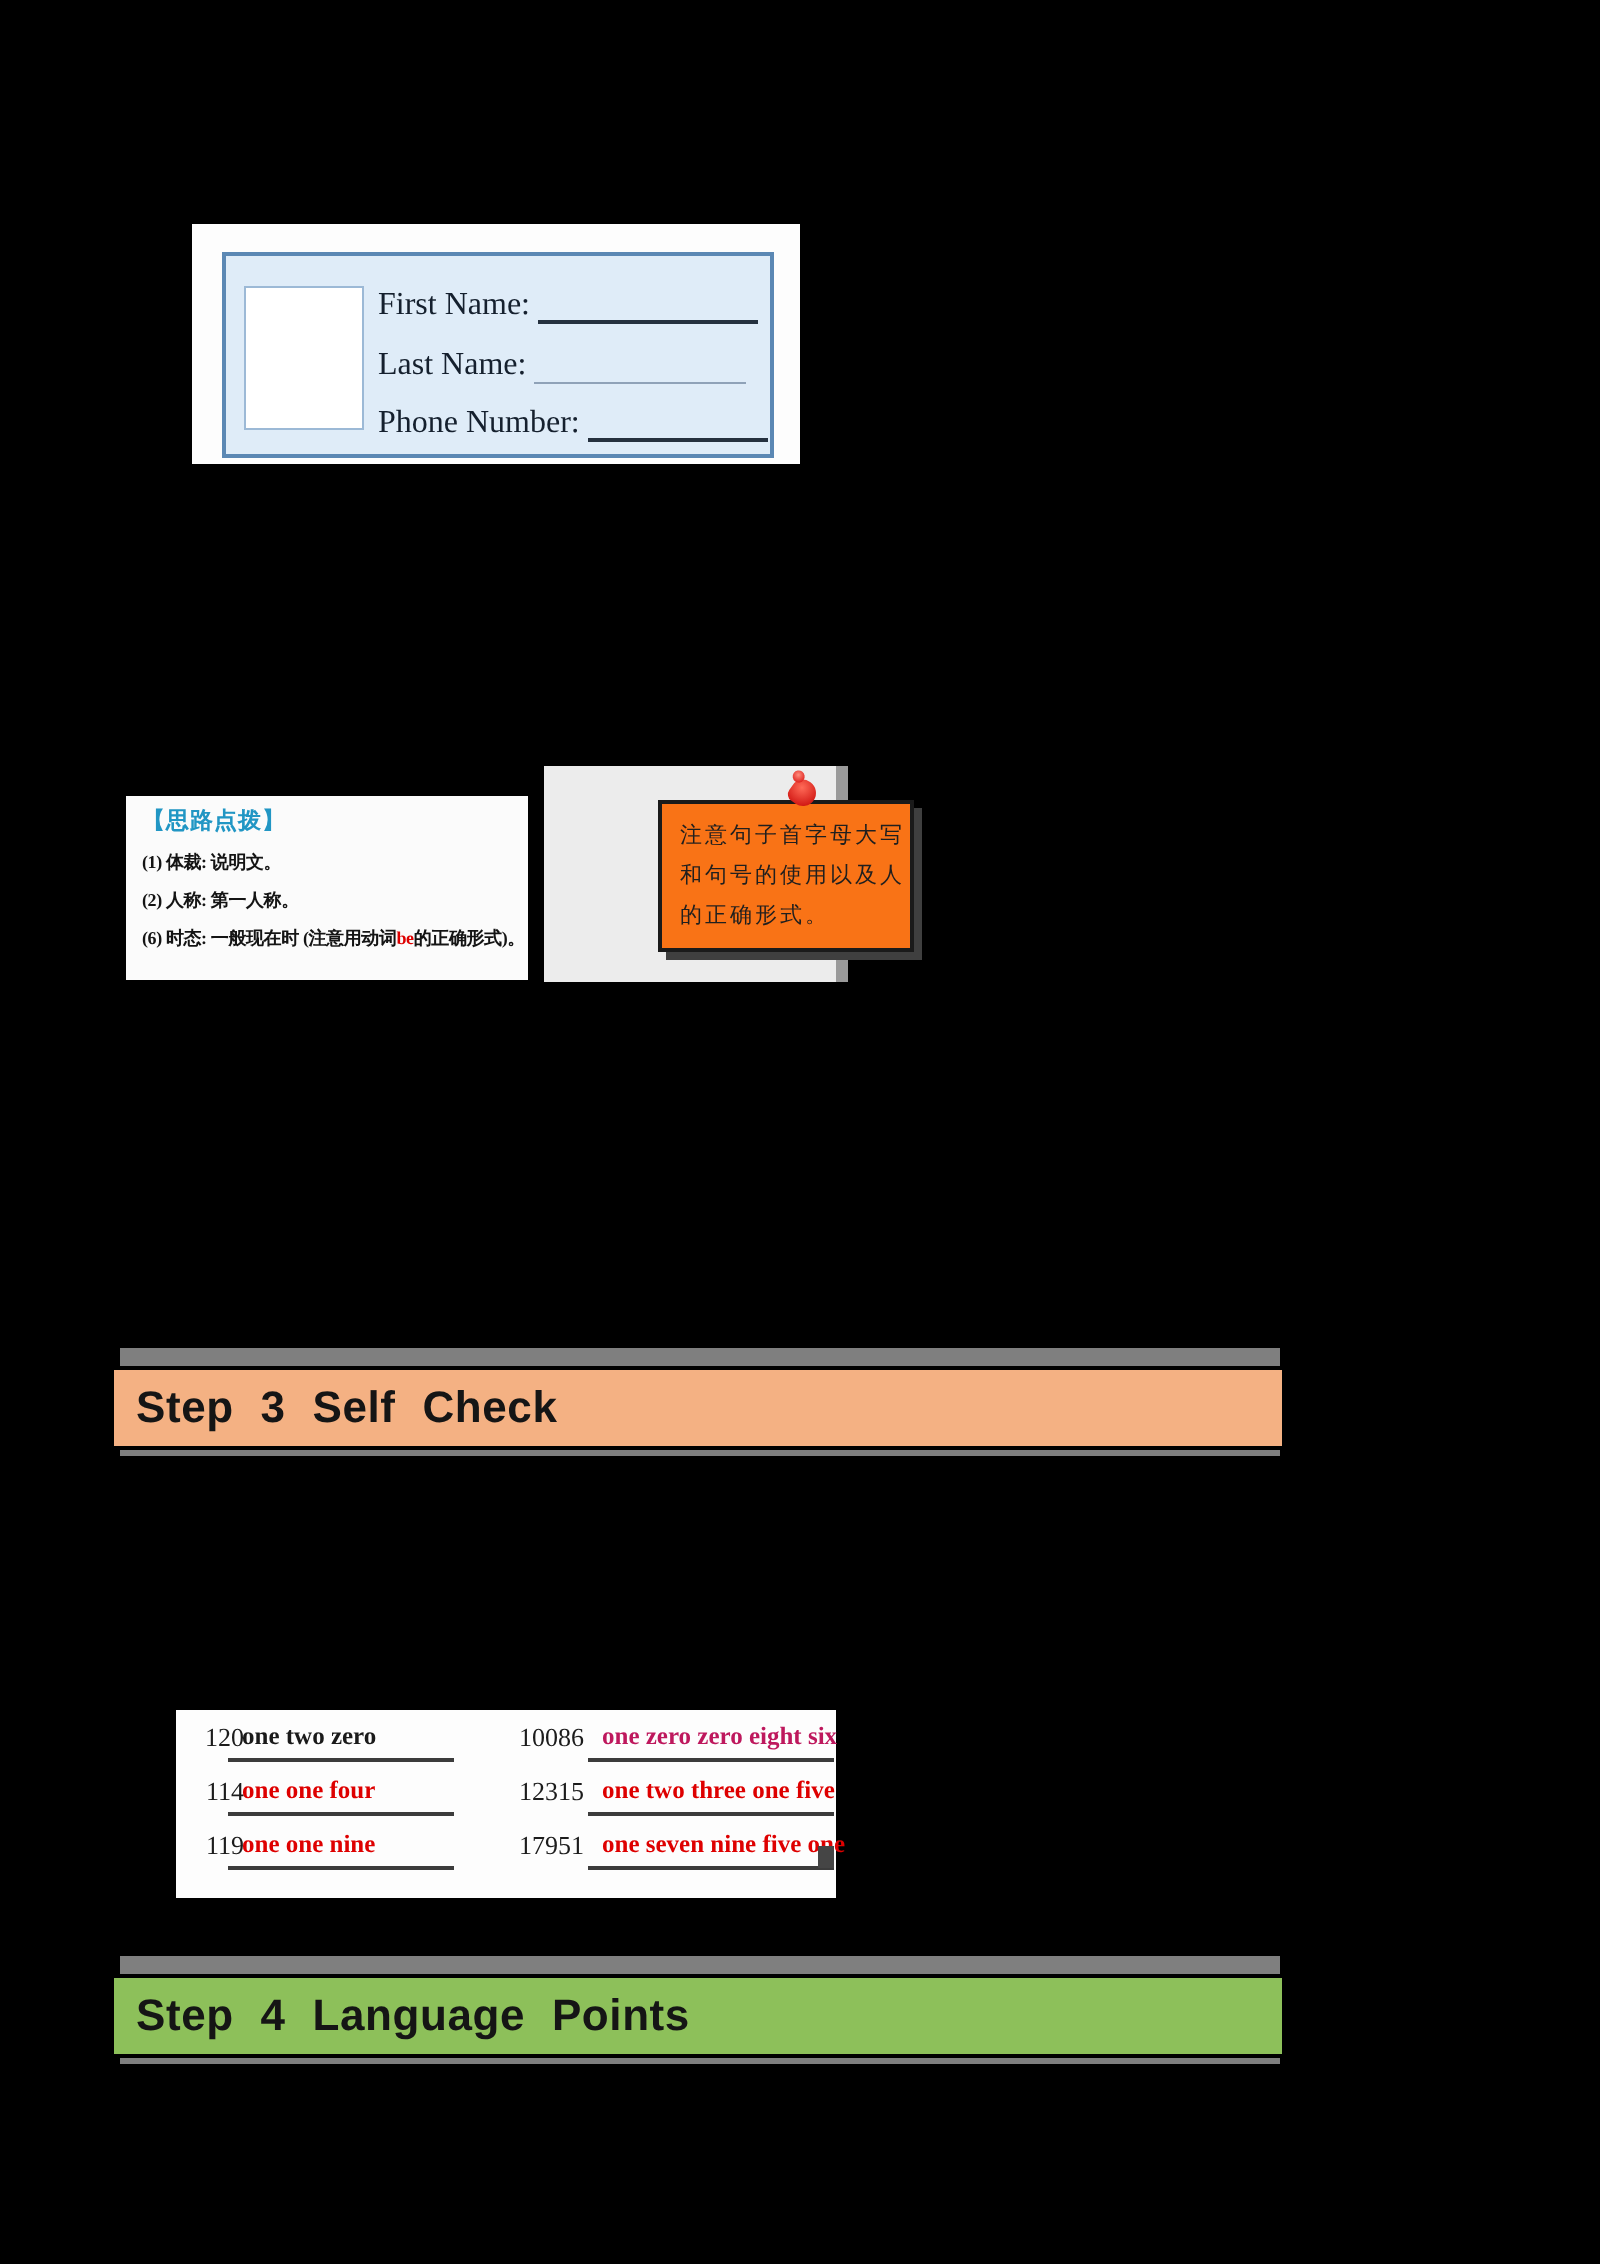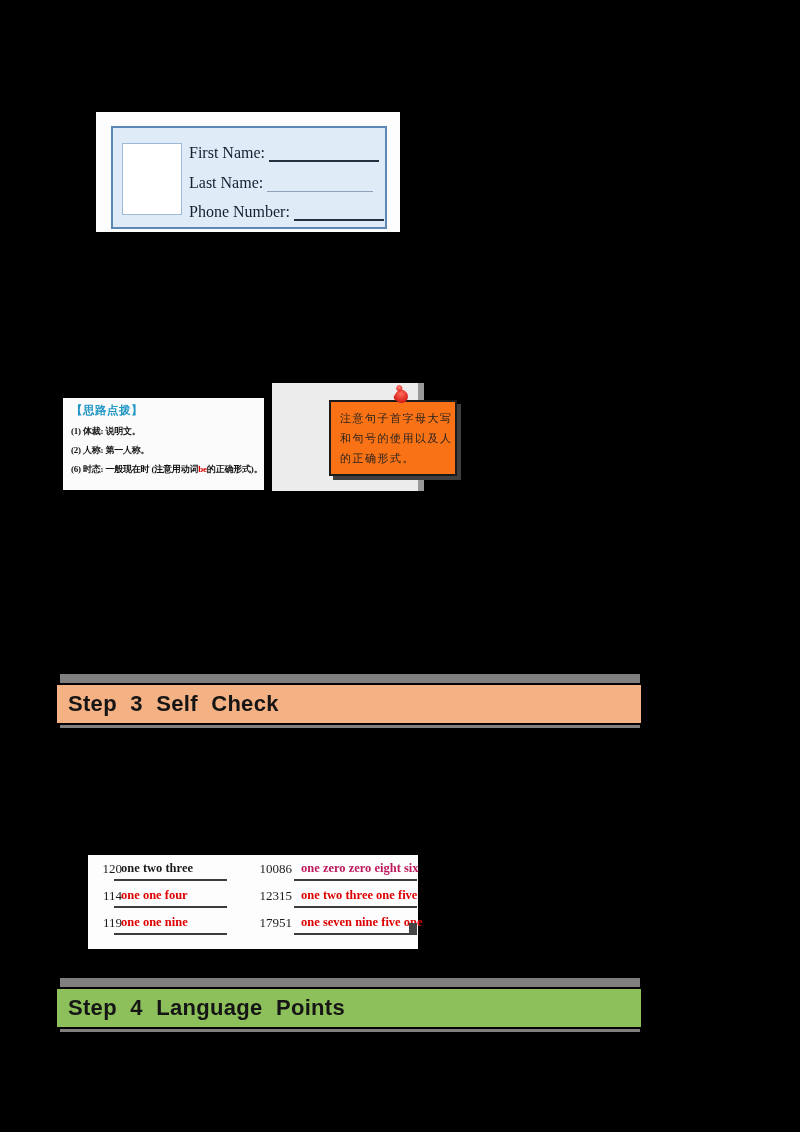--- a/index.html
+++ b/index.html
@@ -97,21 +97,21 @@
     <div class="note-line">的正确形式。</div>
   </div>
 </div>
 
 <div class="abs shadow-strip s3-shadow"></div>
 <div class="abs step-banner s3" style="background: rgb(244, 177, 131);">Step 3 Self Check</div>
 
 <div class="abs phones-patch">
   <div class="abs ph-row" style="top:6px;left:0;width:330px;">
     <span class="ph-num l">120</span>
-    <span class="ph-ans l" style="color: rgb(26, 26, 26);">one two three</span>
+    <span class="ph-ans l" style="color: rgb(26, 26, 26);">one two zero</span>
     <span class="ph-num r">10086</span>
     <span class="ph-ans r" style="color: #be185d;">one zero zero eight six</span>
   </div>
   <div class="abs ph-row" style="top:33px;left:0;width:330px;">
     <span class="ph-num l">114</span>
     <span class="ph-ans l" style="color: rgb(222, 0, 0);">one one four</span>
     <span class="ph-num r">12315</span>
     <span class="ph-ans r" style="color: rgb(222, 0, 0);">one two three one five</span>
   </div>
   <div class="abs ph-row" style="top:60px;left:0;width:330px;">

